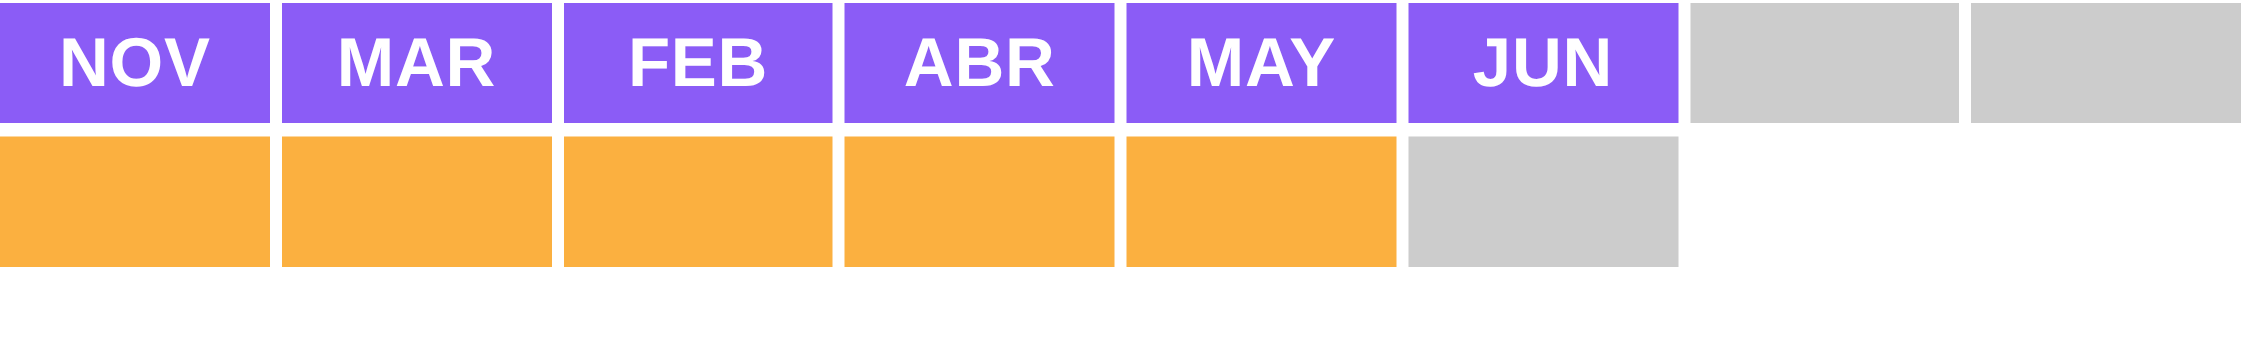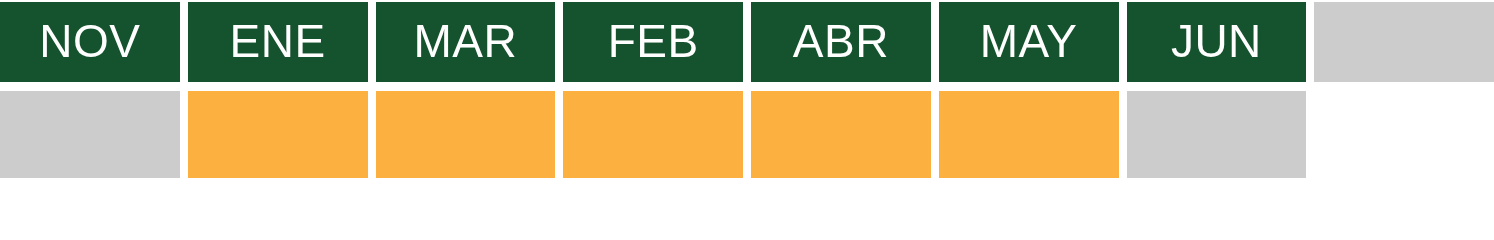--- a/index.html
+++ b/index.html
@@ -31,25 +31,25 @@
     width: 1494px;
     height: 176px;
     margin-top: 2px;
     box-sizing: border-box;
   }
 
   .month-header {
     display: flex;
     align-items: center;
     justify-content: center;
-    background: #14532d;
+    background: #8b5cf6;
     color: #ffffff;
     font-size: 46px;
     line-height: 1;
-    font-weight: 400;
+    font-weight: 700;
     letter-spacing: 0.5px;
     -webkit-font-smoothing: antialiased;
     user-select: none;
     box-sizing: border-box;
     overflow: hidden;
   }
 
   .month-header-label {
     display: block;
     transform: translateY(-1px);
@@ -73,23 +73,20 @@
 </head>
 <body>
 
 <div id="timeline-strip">
   <div class="timeline-grid">
 
     <div class="month-header">
       <span class="month-header-label">NOV</span>
     </div>
     <div class="month-header">
-      <span class="month-header-label">ENE</span>
-    </div>
-    <div class="month-header">
       <span class="month-header-label">MAR</span>
     </div>
     <div class="month-header">
       <span class="month-header-label">FEB</span>
     </div>
     <div class="month-header">
       <span class="month-header-label">ABR</span>
     </div>
     <div class="month-header">
       <span class="month-header-label">MAY</span>

